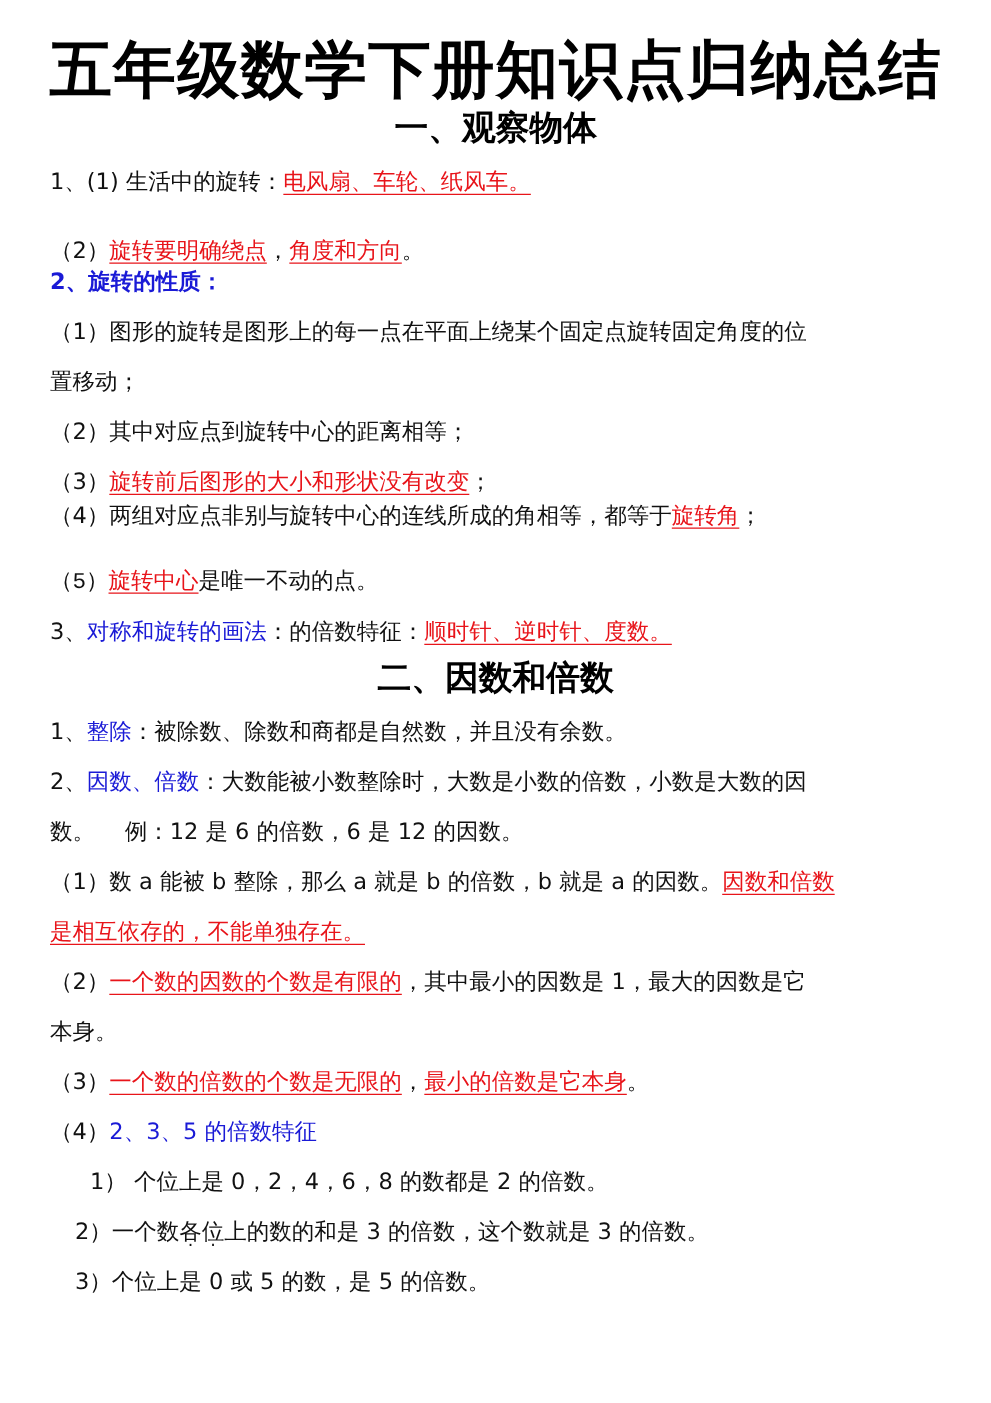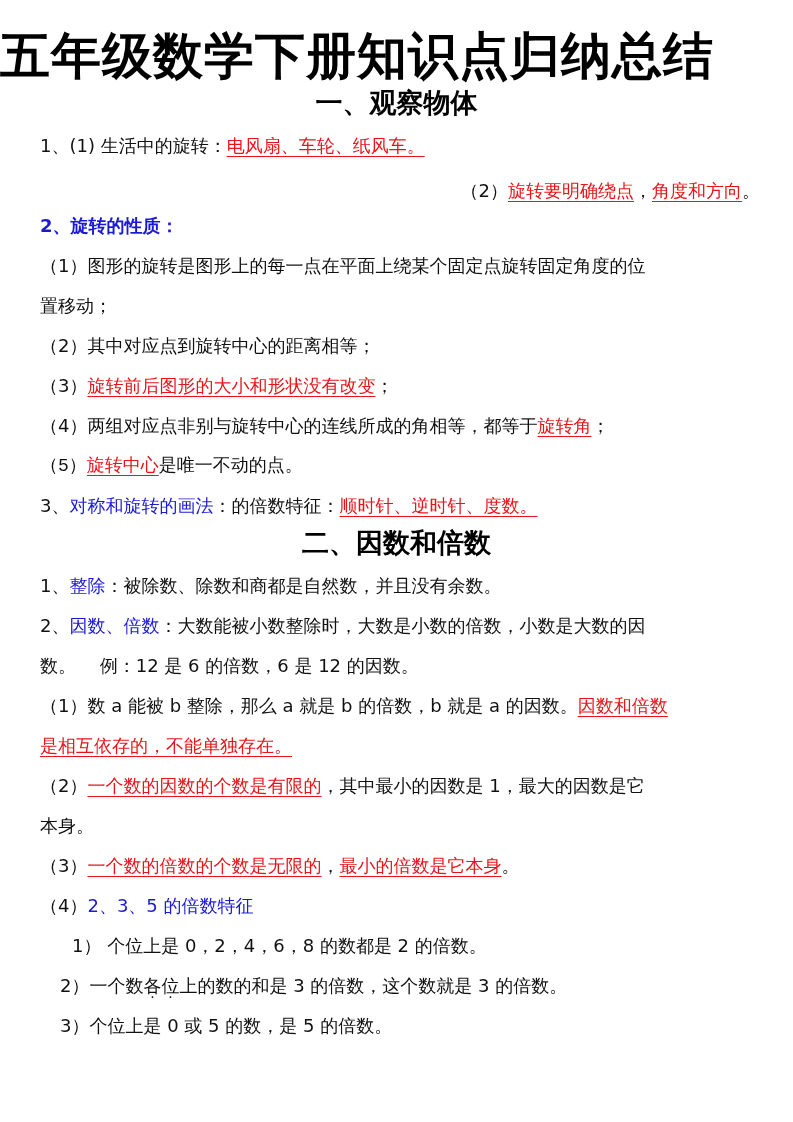--- a/index.html
+++ b/index.html
@@ -1,18 +1,18 @@
 <!DOCTYPE html>
 <html><head>
 <meta charset="utf-8">
 <style>
   html, body { margin: 0; padding: 0; background: #ffffff; }
   body { width: 793px; height: 1122px; position: relative; overflow: hidden;
          font-family: "DejaVu Sans", "Liberation Sans", sans-serif; color: #111; }
-  .title { position: absolute; left: 0; width: 793px; top: 26px; 
+  .title { position: absolute; left: 0; width: 793px; top: 26px; text-align: center;
            font-size: 50px; font-weight: bold; letter-spacing: 1px; line-height: 60px; color: #000; }
   .h2 { position: absolute; left: 0; width: 793px; text-align: center;
         font-size: 27px; font-weight: bold; line-height: 34px; color: #000; }
   .line { position: absolute; left: 40px; width: 720px; font-size: 18px; line-height: 26px; white-space: nowrap; }
   .red { color: #e8141a; }
   .u { text-decoration: underline; text-decoration-color: #e8141a; text-underline-offset: 4px; }
   .blue { color: #1a1ad6; }
   .dot { position: relative; }
   .dot::after { content: "·"; position: absolute; left: 50%; bottom: -14px; transform: translateX(-50%); font-size: 14px; }
 </style>
@@ -20,31 +20,31 @@
 <body>
 
 <div>
   <div class="title">五年级数学下册知识点归纳总结</div>
 
   <div class="h2" style="top:86px;">一、观察物体</div>
 
   <div class="line" style="top:133px;">
     <span>1、(1) 生活中的旋转：</span><span class="red u">电风扇、车轮、纸风车。</span>
   </div>
-  <div class="line" style="top:178px;text-align:right;">
+  <div class="line" style="top:188px;">
     <span>（2）</span><span class="red u">旋转要明确绕点</span><span>，</span><span class="red u">角度和方向</span><span>。</span>
   </div>
   <div class="line blue" style="top:213px;font-weight:bold;">2、旋转的性质：</div>
   <div class="line" style="top:253px;">（1）图形的旋转是图形上的每一点在平面上绕某个固定点旋转固定角度的位</div>
   <div class="line" style="top:293px;">置移动；</div>
   <div class="line" style="top:333px;">（2）其中对应点到旋转中心的距离相等；</div>
   <div class="line" style="top:373px;">
     <span>（3）</span><span class="red u">旋转前后图形的大小和形状没有改变</span><span>；</span>
   </div>
-  <div class="line" style="top:413px;">
+  <div class="line" style="top:400px;">
     <span>（4）两组对应点非别与旋转中心的连线所成的角相等，都等于</span><span class="red u">旋转角</span><span>；</span>
   </div>
   <div class="line" style="top:453px;font-family:Liberation Mono, monospace;">
     <span>（5）</span><span class="red u">旋转中心</span><span>是唯一不动的点。</span>
   </div>
   <div class="line" style="top:493px;">
     <span>3、</span><span class="blue">对称和旋转的画法</span><span>：的倍数特征：</span><span class="red u">顺时针、逆时针、度数。</span>
   </div>
 
   <div class="h2" style="top:526px;">二、因数和倍数</div>

